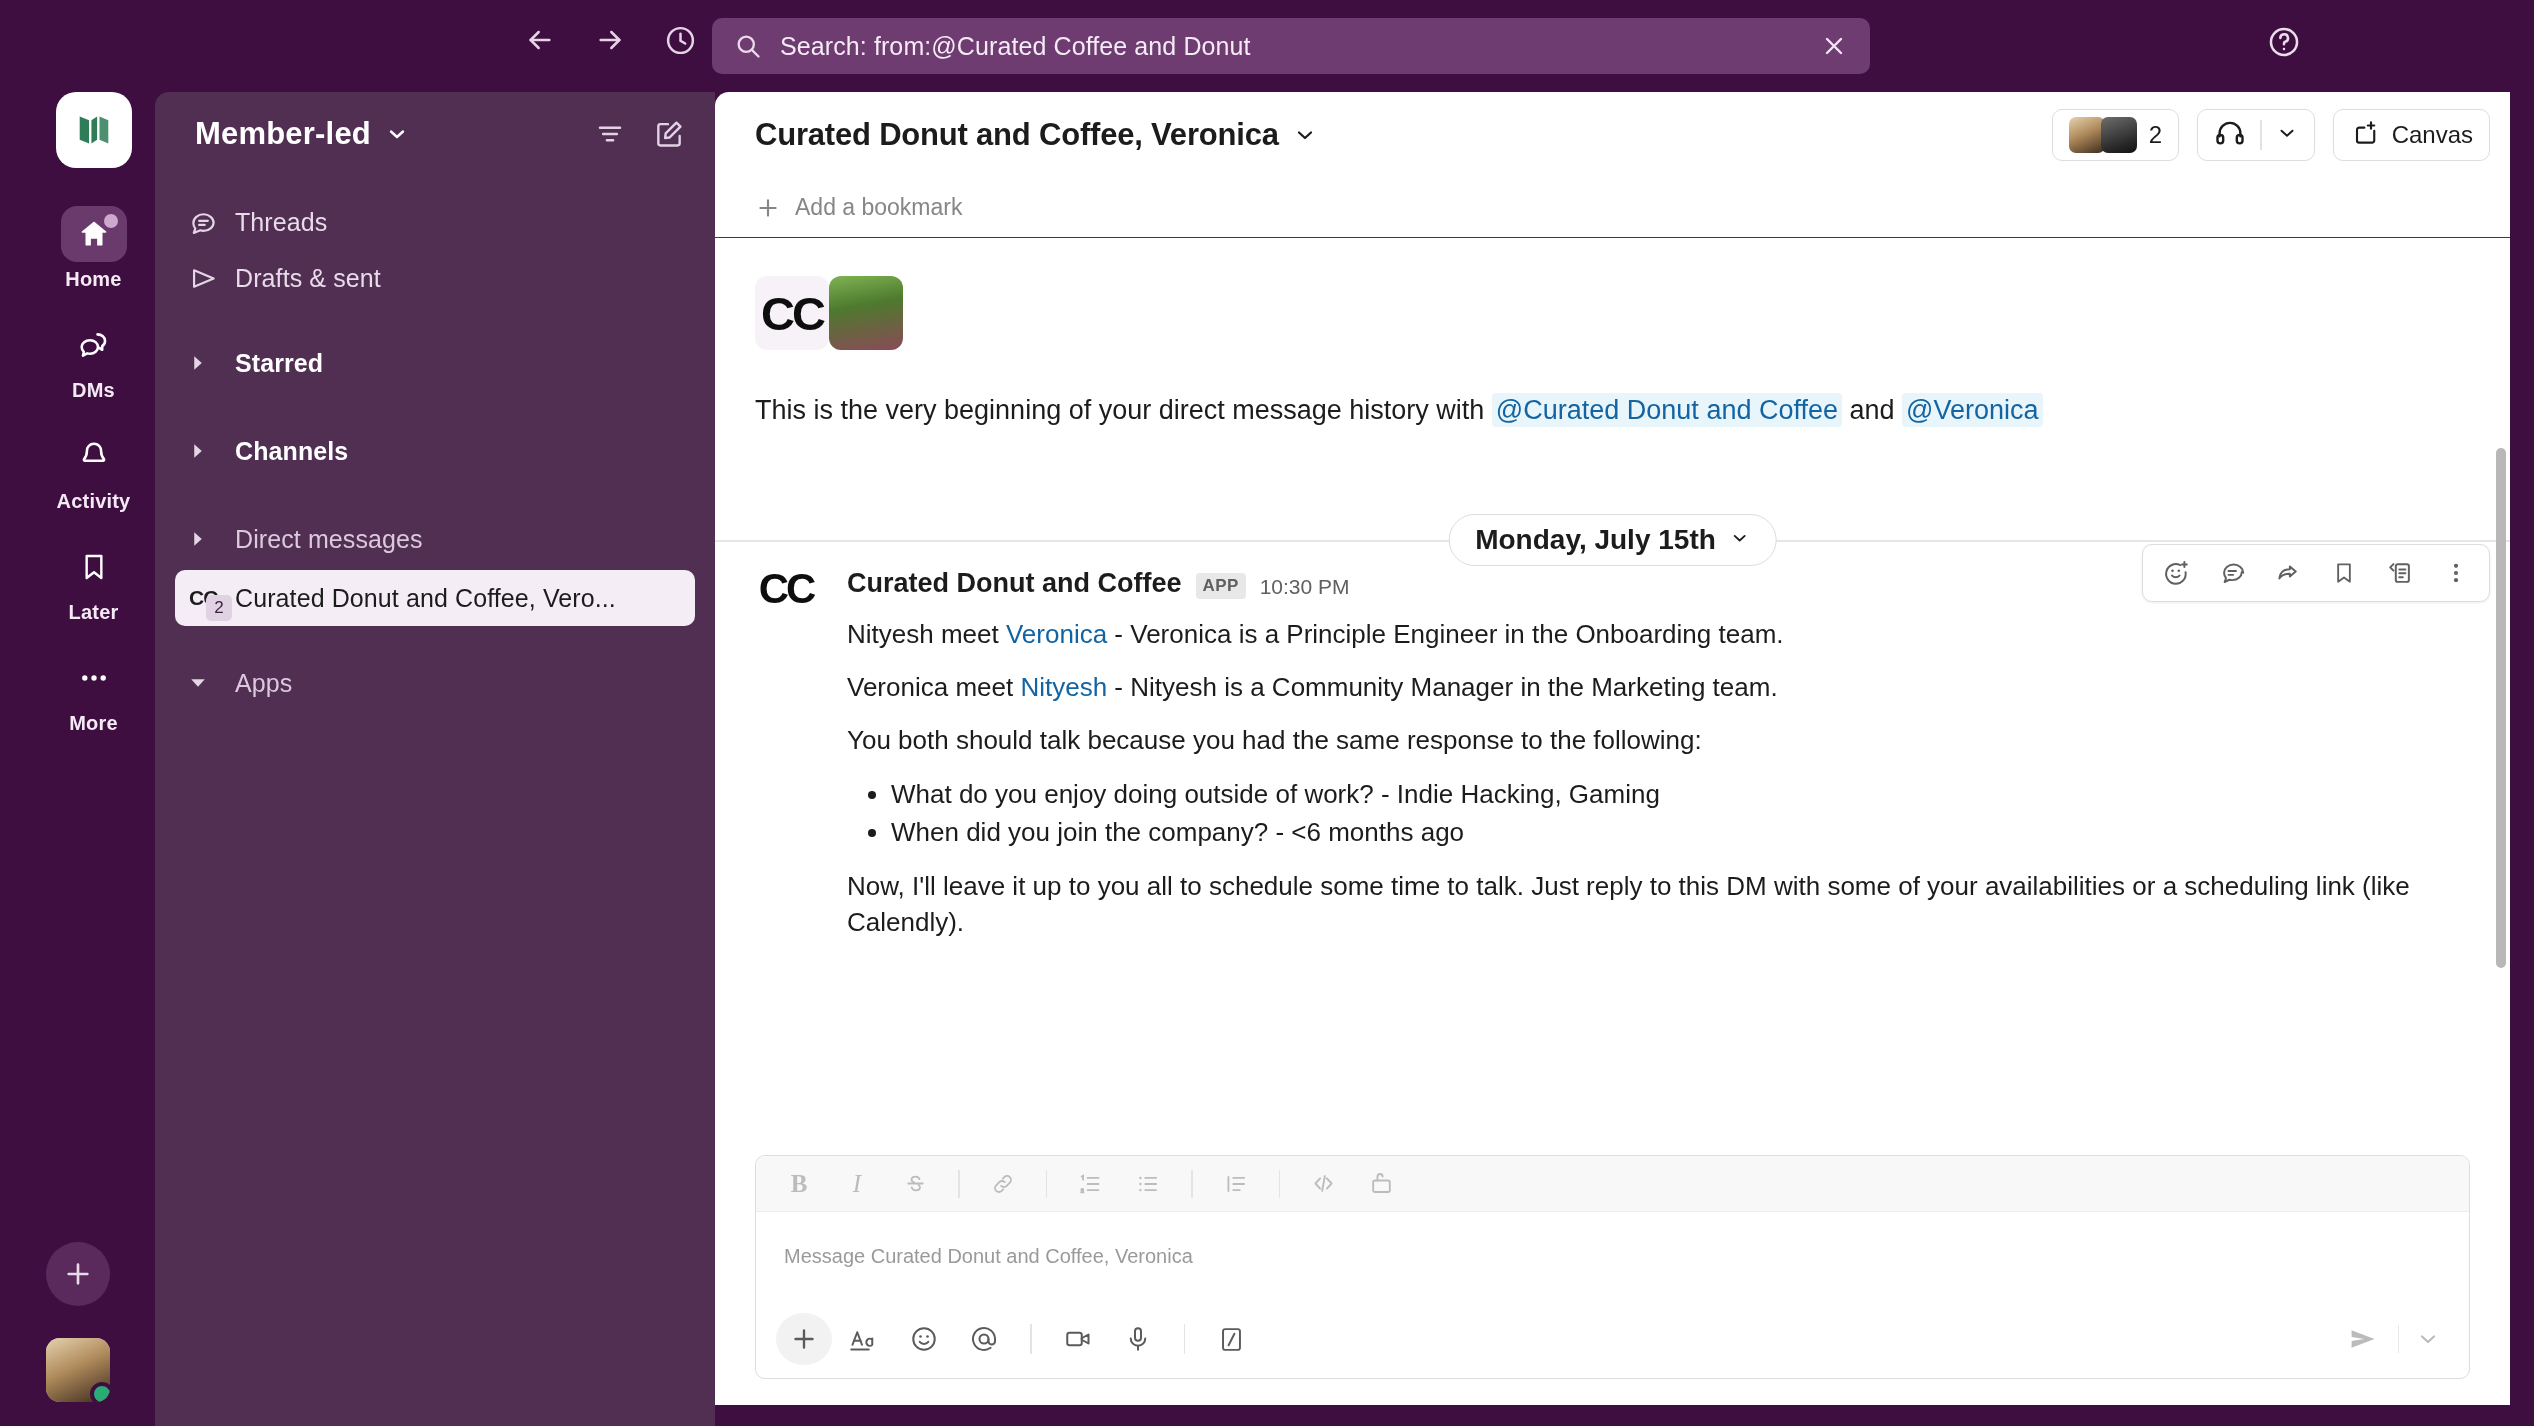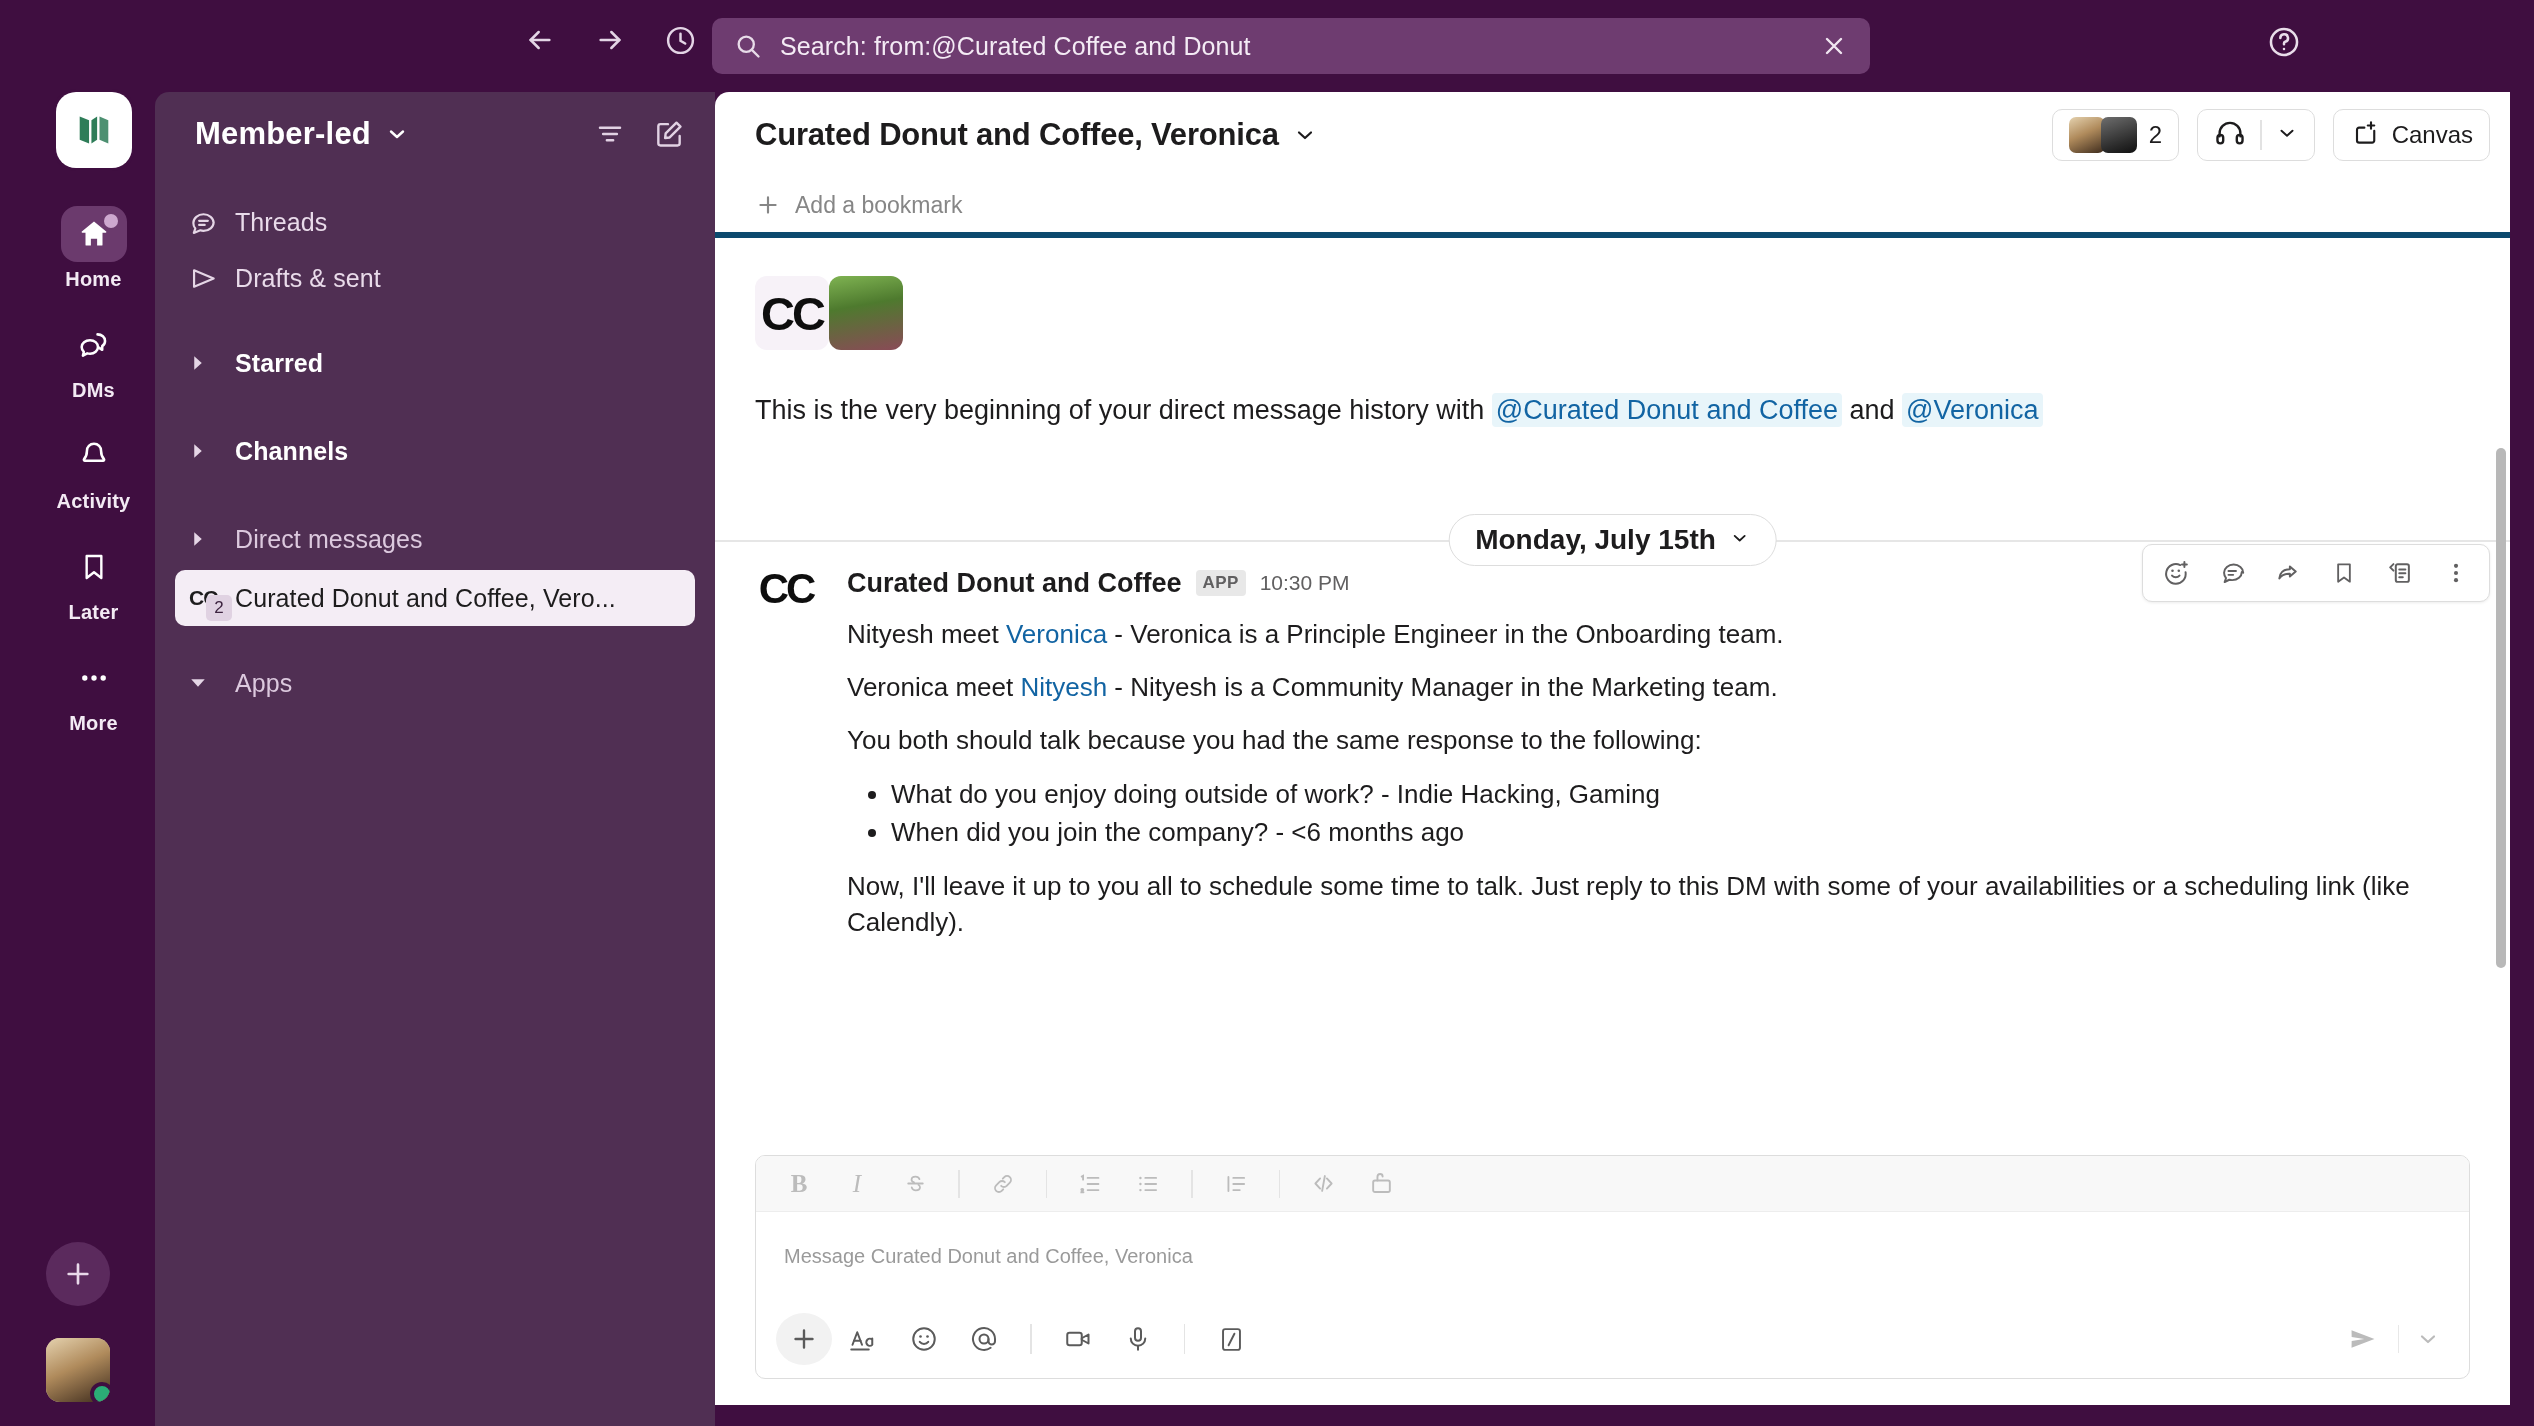--- a/index.html
+++ b/index.html
@@ -84,21 +84,21 @@
   .ch-right { margin-left: auto; display: flex; align-items: center; gap: 18px; }
   .pill { height: 52px; border: 1.5px solid #DDDDDD; border-radius: 10px; display: flex; align-items: center;
       padding: 0 16px; cursor: pointer; background: #fff; }
   .members .ava { width: 36px; height: 36px; border-radius: 7px; overflow: hidden; position: relative; }
   .members .ava.a2 { margin-left: -4px; }
   .members .num { margin-left: 12px; font-size: 24px; color: #1D1C1D; }
   .pill .sep { width: 1.5px; height: 30px; background: #E2E2E2; margin: 0 14px; }
   .pill .cv { margin-left: 12px; font-size: 24px; color: #1D1C1D; }
 
   .bookmarks { height: 60px; display: flex; align-items: center; padding: 0 40px;
-      border-bottom: 6px solid #0c4a6e; }
+      border-bottom: 1px solid #0c4a6e; }
   .bk-add { display: flex; align-items: center; gap: 14px; color: #868686; font-size: 23px; cursor: pointer; }
 
   .msgs { position: relative; height: 838px; padding: 0 0 0 0; overflow: hidden; }
   .intro { padding: 38px 40px 0 40px; }
   .intro-avas { display: flex; align-items: center; }
   .intro-avas .iav { width: 74px; height: 74px; border-radius: 12px; overflow: hidden; position: relative; }
   .intro-avas .iav.cc { background: #F7F2F8; display: flex; align-items: center; justify-content: center; }
   .intro-avas .iav.cc .t { font-size: 47px; font-weight: 800; color: #0E0E0E; letter-spacing: -3px; }
   .intro-text { margin-top: 42px; font-size: 27px; color: #1D1C1D; line-height: 1.4; }
   .mention { color: #1264A3; background: #E8F5FA; border-radius: 4px; padding: 2px 4px; cursor: pointer; }
@@ -107,21 +107,21 @@
   .divider .chip { position: absolute; left: 50%; top: -26px; transform: translateX(-50%);
       height: 52px; padding: 0 26px; border: 1.5px solid #DDDDDD; border-radius: 26px; background: #fff;
       display: flex; align-items: center; gap: 14px; cursor: pointer; }
   .divider .chip .t { font-size: 28px; font-weight: 700; color: #1D1C1D; }
 
   .msg { position: relative; padding: 26px 40px 0 40px; display: flex; }
   .msg .av { width: 62px; height: 62px; border-radius: 10px; background: #fff;
       display: flex; align-items: flex-start; justify-content: center; flex: none; }
   .msg .av .t { font-size: 42px; font-weight: 800; color: #0E0E0E; letter-spacing: -3px; line-height: 1; }
   .msg .body { margin-left: 30px; flex: 1; }
-  .msg .meta { display: flex; align-items: center; gap: 14px; }
+  .msg .meta { display: flex; align-items: flex-end; gap: 14px; }
   .msg .sender { font-size: 27px; font-weight: 800; color: #1D1C1D; cursor: pointer; }
   .msg .appbadge { font-size: 17px; font-weight: 700; color: #616061; background: #E8E8E8;
       border-radius: 4px; padding: 3px 7px; letter-spacing: .4px; }
   .msg .time { font-size: 21px; color: #616061; cursor: pointer; }
   .msg p { font-size: 26px; color: #1D1C1D; line-height: 1.35; margin-top: 18px; }
   .msg .link { color: #1264A3; cursor: pointer; }
   .msg ul { margin: 18px 0 0 44px; }
   .msg li { font-size: 26px; color: #1D1C1D; line-height: 1.45; }
 
   .hovertools { position: absolute; right: 20px; top: 2px; height: 58px; background: #fff;

